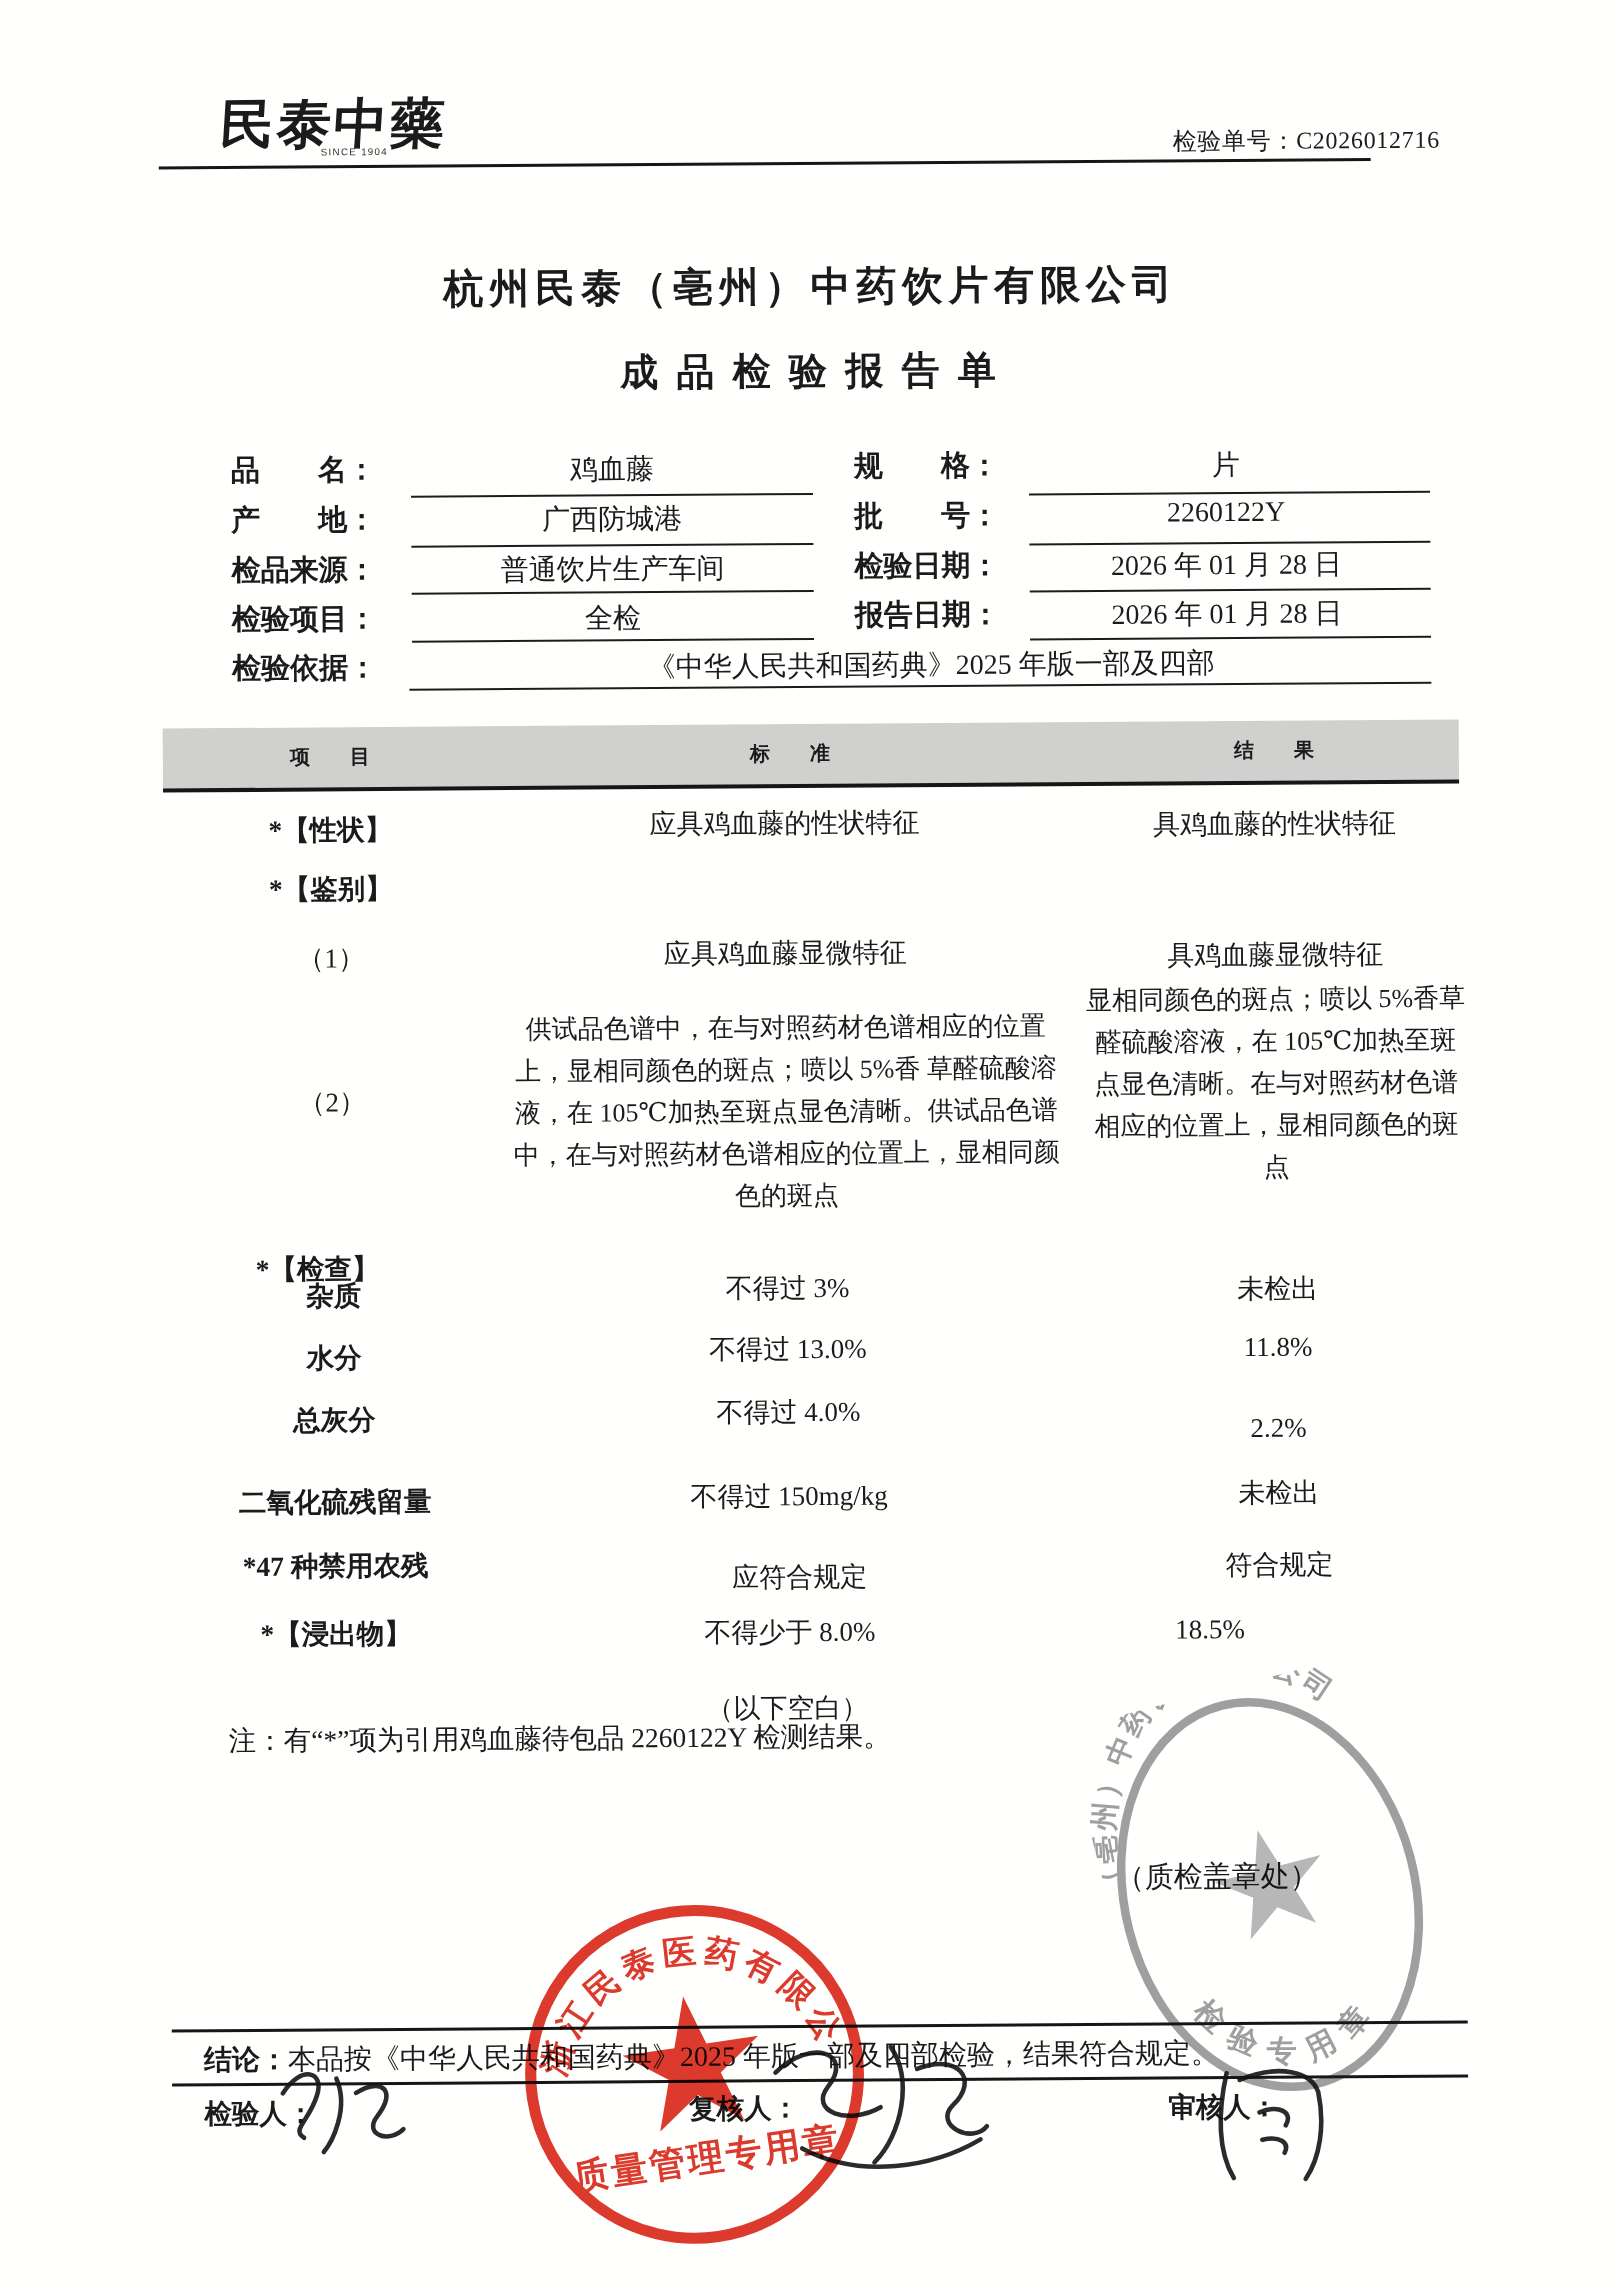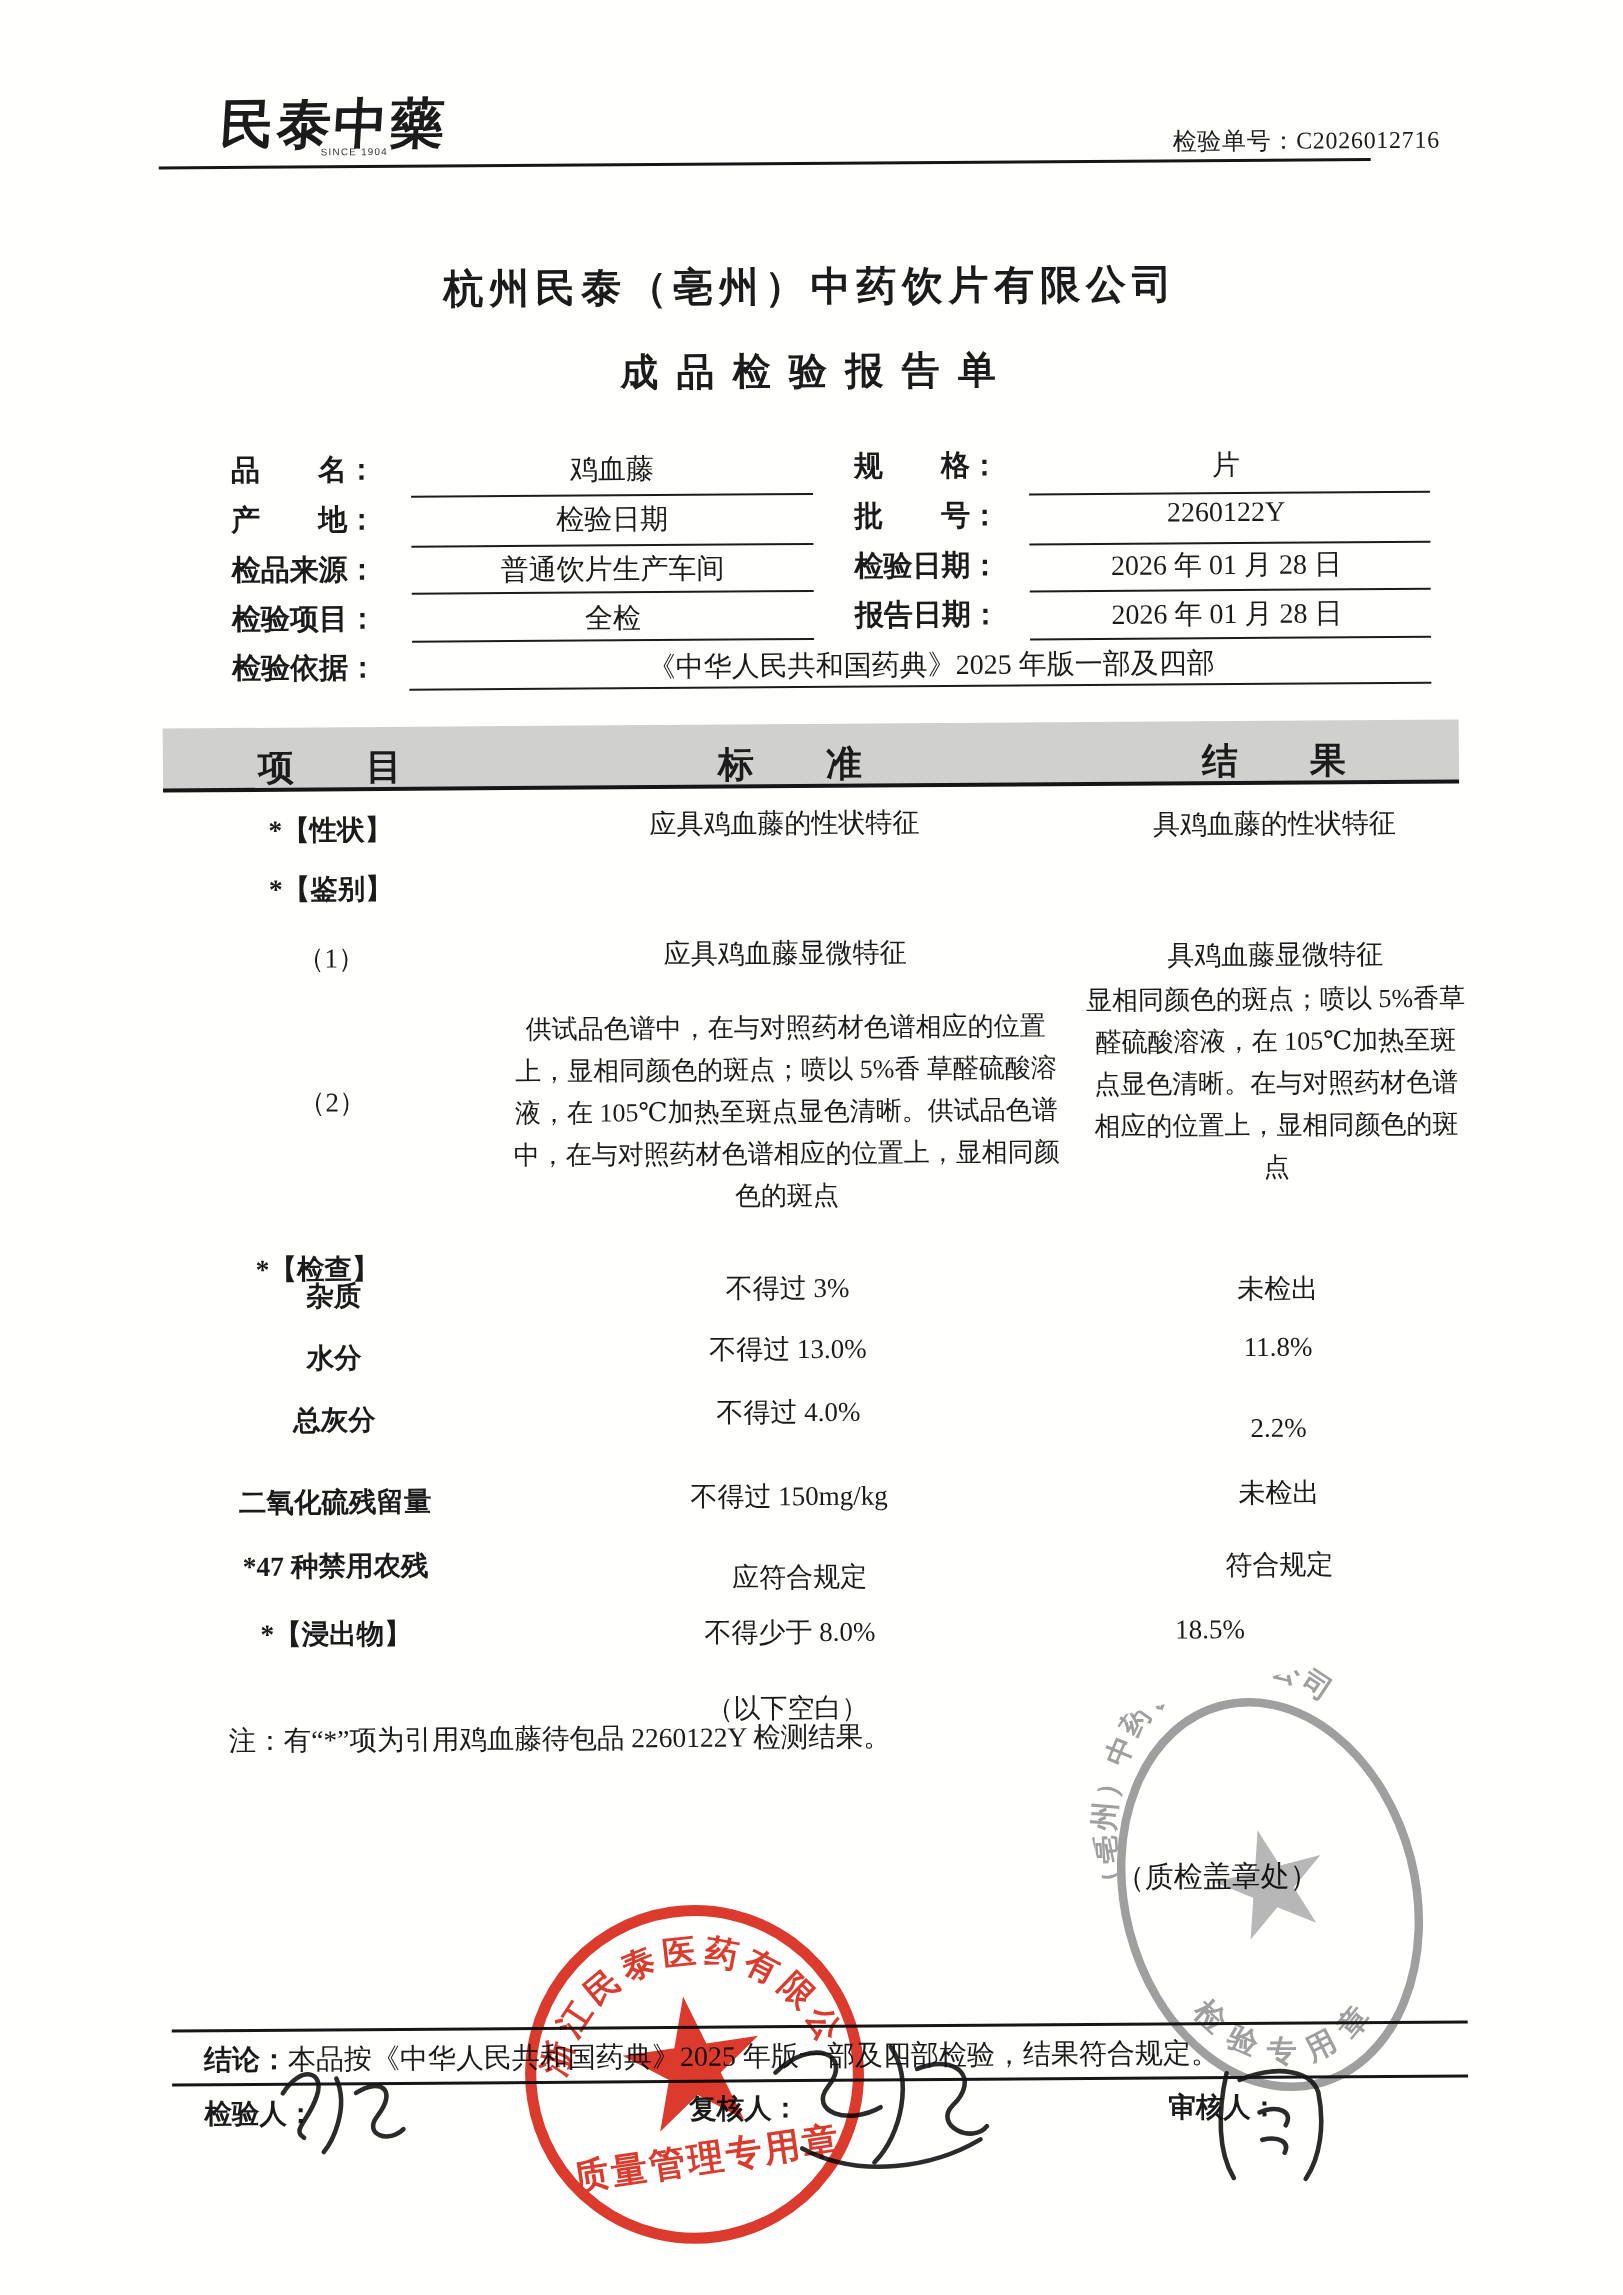--- a/index.html
+++ b/index.html
@@ -13,21 +13,21 @@
   .rule{position:absolute;background:#161616;}
   .logo{font-size:54px;font-weight:700;letter-spacing:2.6px;transform:skewX(-4deg);}
   .logo-tag{font-size:9.8px;letter-spacing:1.3px;font-family:"Liberation Sans",sans-serif;color:#333;}
   .repno{font-size:24px;letter-spacing:0.7px;}
   .t-company{font-size:40px;font-weight:700;letter-spacing:5.9px;}
   .t-report{font-size:38px;font-weight:700;letter-spacing:18.3px;}
   .f-label{font-size:29px;font-weight:700;white-space:nowrap;}
   .f-value{font-size:28px;white-space:nowrap;}
   .uline{position:absolute;height:2px;background:#1c1c1c;}
   .band{position:absolute;background:#d0d0ce;}
-  .th{font-size:36px;font-weight:700;}
+  .th{font-size:20px;font-weight:700;}
   .item{font-size:27.5px;font-weight:700;}
   .cell{font-size:27px;}
   .para{font-size:26px;line-height:42px;text-align:center;transform:translateX(-50%);}
   .note{font-size:27.5px;}
   .concl{font-size:28px;white-space:nowrap;}
   .signlab{font-size:27.5px;font-weight:600;white-space:nowrap;}
   .stamp{mix-blend-mode:multiply;}
   svg text{font-family:"Liberation Serif","DejaVu Serif",serif;}
 </style>
 </head>
@@ -45,21 +45,21 @@
   <div class="abs t-report cx" style="left:821px;top:346px;">成品检验报告单</div>
 
   <div class="abs f-label" style="left:234px;top:447px;">品　　名：</div>
   <div class="abs f-value cx" style="left:615px;top:449px;">鸡血藤</div>
   <div class="uline" style="left:414px;top:493px;width:402px;"></div>
   <div class="abs f-label" style="left:857px;top:447px;">规　　格：</div>
   <div class="abs f-value cx" style="left:1229px;top:449px;">片</div>
   <div class="uline" style="left:1032px;top:495px;width:401px;"></div>
 
   <div class="abs f-label" style="left:234px;top:497px;">产　　地：</div>
-  <div class="abs f-value cx" style="left:615px;top:499px;">检验日期</div>
+  <div class="abs f-value cx" style="left:615px;top:499px;">广西防城港</div>
   <div class="uline" style="left:414px;top:543px;width:402px;"></div>
   <div class="abs f-label" style="left:857px;top:497px;">批　　号：</div>
   <div class="abs f-value cx" style="left:1229px;top:499px;">2260122Y</div>
   <div class="uline" style="left:1032px;top:545px;width:401px;"></div>
 
   <div class="abs f-label" style="left:234px;top:547px;">检品来源：</div>
   <div class="abs f-value cx" style="left:615px;top:549px;">普通饮片生产车间</div>
   <div class="uline" style="left:414px;top:590px;width:402px;"></div>
   <div class="abs f-label" style="left:857px;top:547px;">检验日期：</div>
   <div class="abs f-value cx" style="left:1229px;top:549px;">2026 年 01 月 28 日</div>

